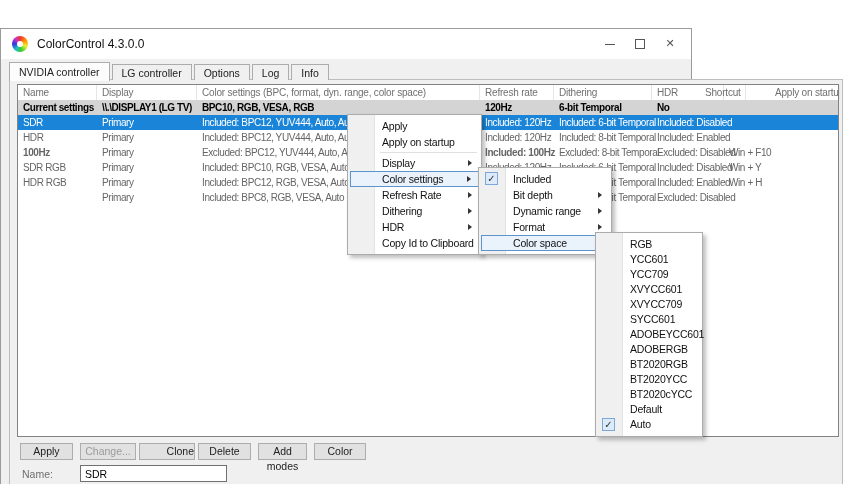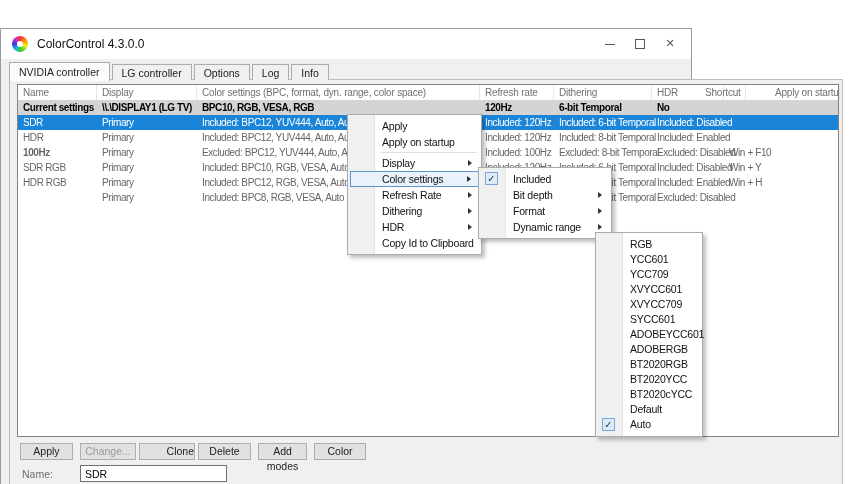--- a/index.html
+++ b/index.html
@@ -142,21 +142,21 @@
             <div class="cell" style="left: 462px;">Included: 120Hz</div>
             <div class="cell" style="left: 536px;">Included: 8-bit Temporal</div>
             <div class="cell" style="left: 634px;">Included: Enabled</div>
             <div class="cell" style="left: 706px;"></div>
             <div class="cell" style="left: 752px;"></div>
           </div>
           <div class="lv-row normal" style="top: 60px;">
             <div class="cell" style="left: 0px; font-weight: bold;">100Hz</div>
             <div class="cell" style="left: 79px;">Primary</div>
             <div class="cell" style="left: 179px;">Excluded: BPC12, YUV444, Auto, Auto</div>
-            <div class="cell" style="left: 462px;">Included: 100Hz</div>
+            <div class="cell" style="left: 462px; font-weight: bold;">Included: 100Hz</div>
             <div class="cell" style="left: 536px;">Excluded: 8-bit Temporal</div>
             <div class="cell" style="left: 634px;">Excluded: Disabled</div>
             <div class="cell" style="left: 706px;">Win + F10</div>
             <div class="cell" style="left: 752px;"></div>
           </div>
           <div class="lv-row normal" style="top: 75px;">
             <div class="cell" style="left: 0px;">SDR RGB</div>
             <div class="cell" style="left: 79px;">Primary</div>
             <div class="cell" style="left: 179px;">Included: BPC10, RGB, VESA, Auto</div>
             <div class="cell" style="left: 462px;">Included: 120Hz</div>
@@ -198,22 +198,23 @@
         <div class="mitem" style="height: 16px; line-height: 16px;">Refresh Rate<span class="arrow"></span></div>
         <div class="mitem" style="height: 16px; line-height: 16px;">Dithering<span class="arrow"></span></div>
         <div class="mitem" style="height: 16px; line-height: 16px;">HDR<span class="arrow"></span></div>
         <div class="mitem" style="height: 16px; line-height: 16px;">Copy Id to Clipboard</div>
       </div>
 
     <div class="menu" id="submenu-color-settings" style="left:468px; top:87px; width:134px; z-index:11;">
       <div class="gutter"></div>
     <div class="mitem" style="height: 16px; line-height: 16px;">Included<span class="checkbox">✓</span></div>
         <div class="mitem" style="height: 16px; line-height: 16px;">Bit depth<span class="arrow"></span></div>
+        <div class="mitem" style="height: 16px; line-height: 16px;">Dynamic range<span class="arrow"></span></div>
         <div class="mitem" style="height: 16px; line-height: 16px;">Format<span class="arrow"></span></div>
-        <div class="mitem" style="height: 16px; line-height: 16px;">Dynamic range<span class="arrow"></span></div>
+        <div class="mitem hl" style="height: 16px; line-height: 14px;">Color space<span class="arrow"></span></div>
       </div>
 
     <div class="menu" id="submenu-color-space" style="left:585px; top:152px; width:108px; z-index:12; padding:4px 0;">
       <div class="gutter"></div>
     <div class="mitem" style="height: 15px; line-height: 15px;">RGB</div>
         <div class="mitem" style="height: 15px; line-height: 15px;">YCC601</div>
         <div class="mitem" style="height: 15px; line-height: 15px;">YCC709</div>
         <div class="mitem" style="height: 15px; line-height: 15px;">XVYCC601</div>
         <div class="mitem" style="height: 15px; line-height: 15px;">XVYCC709</div>
         <div class="mitem" style="height: 15px; line-height: 15px;">SYCC601</div>

